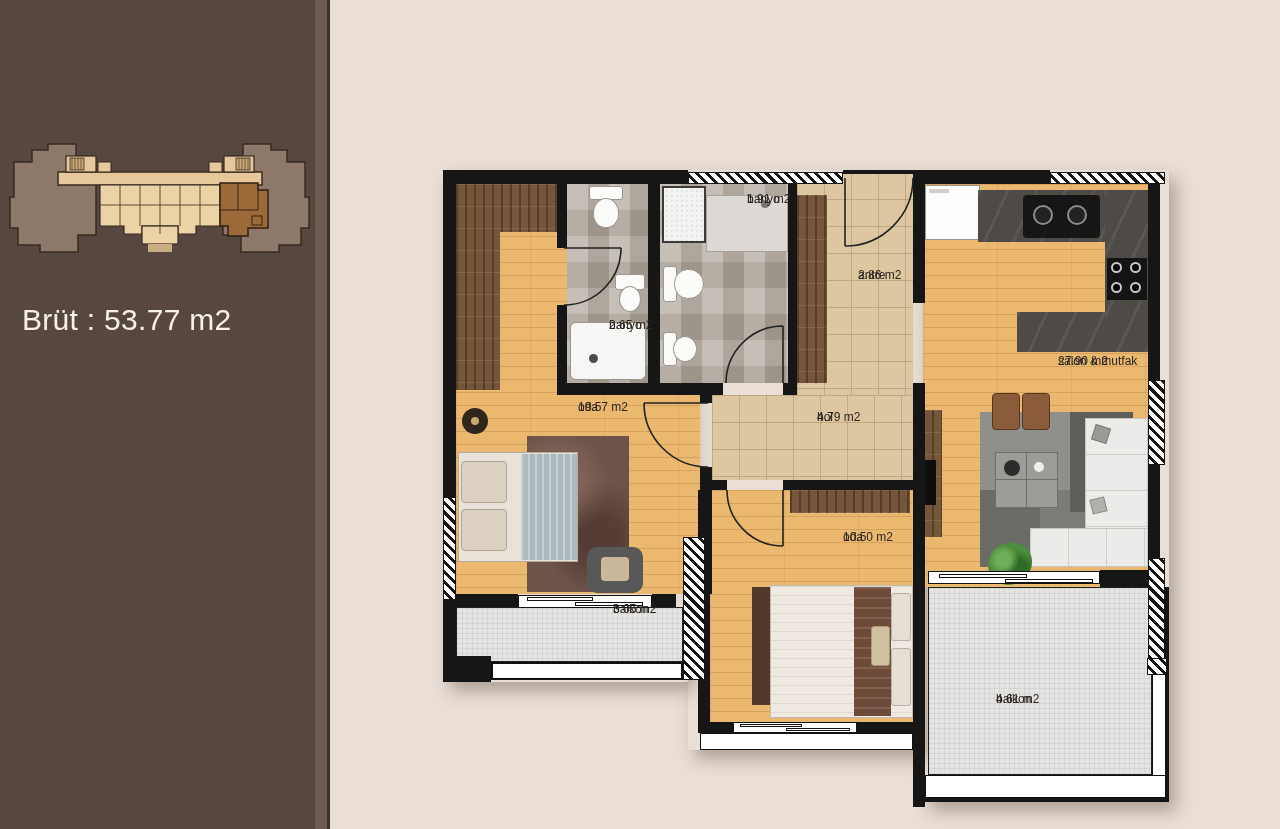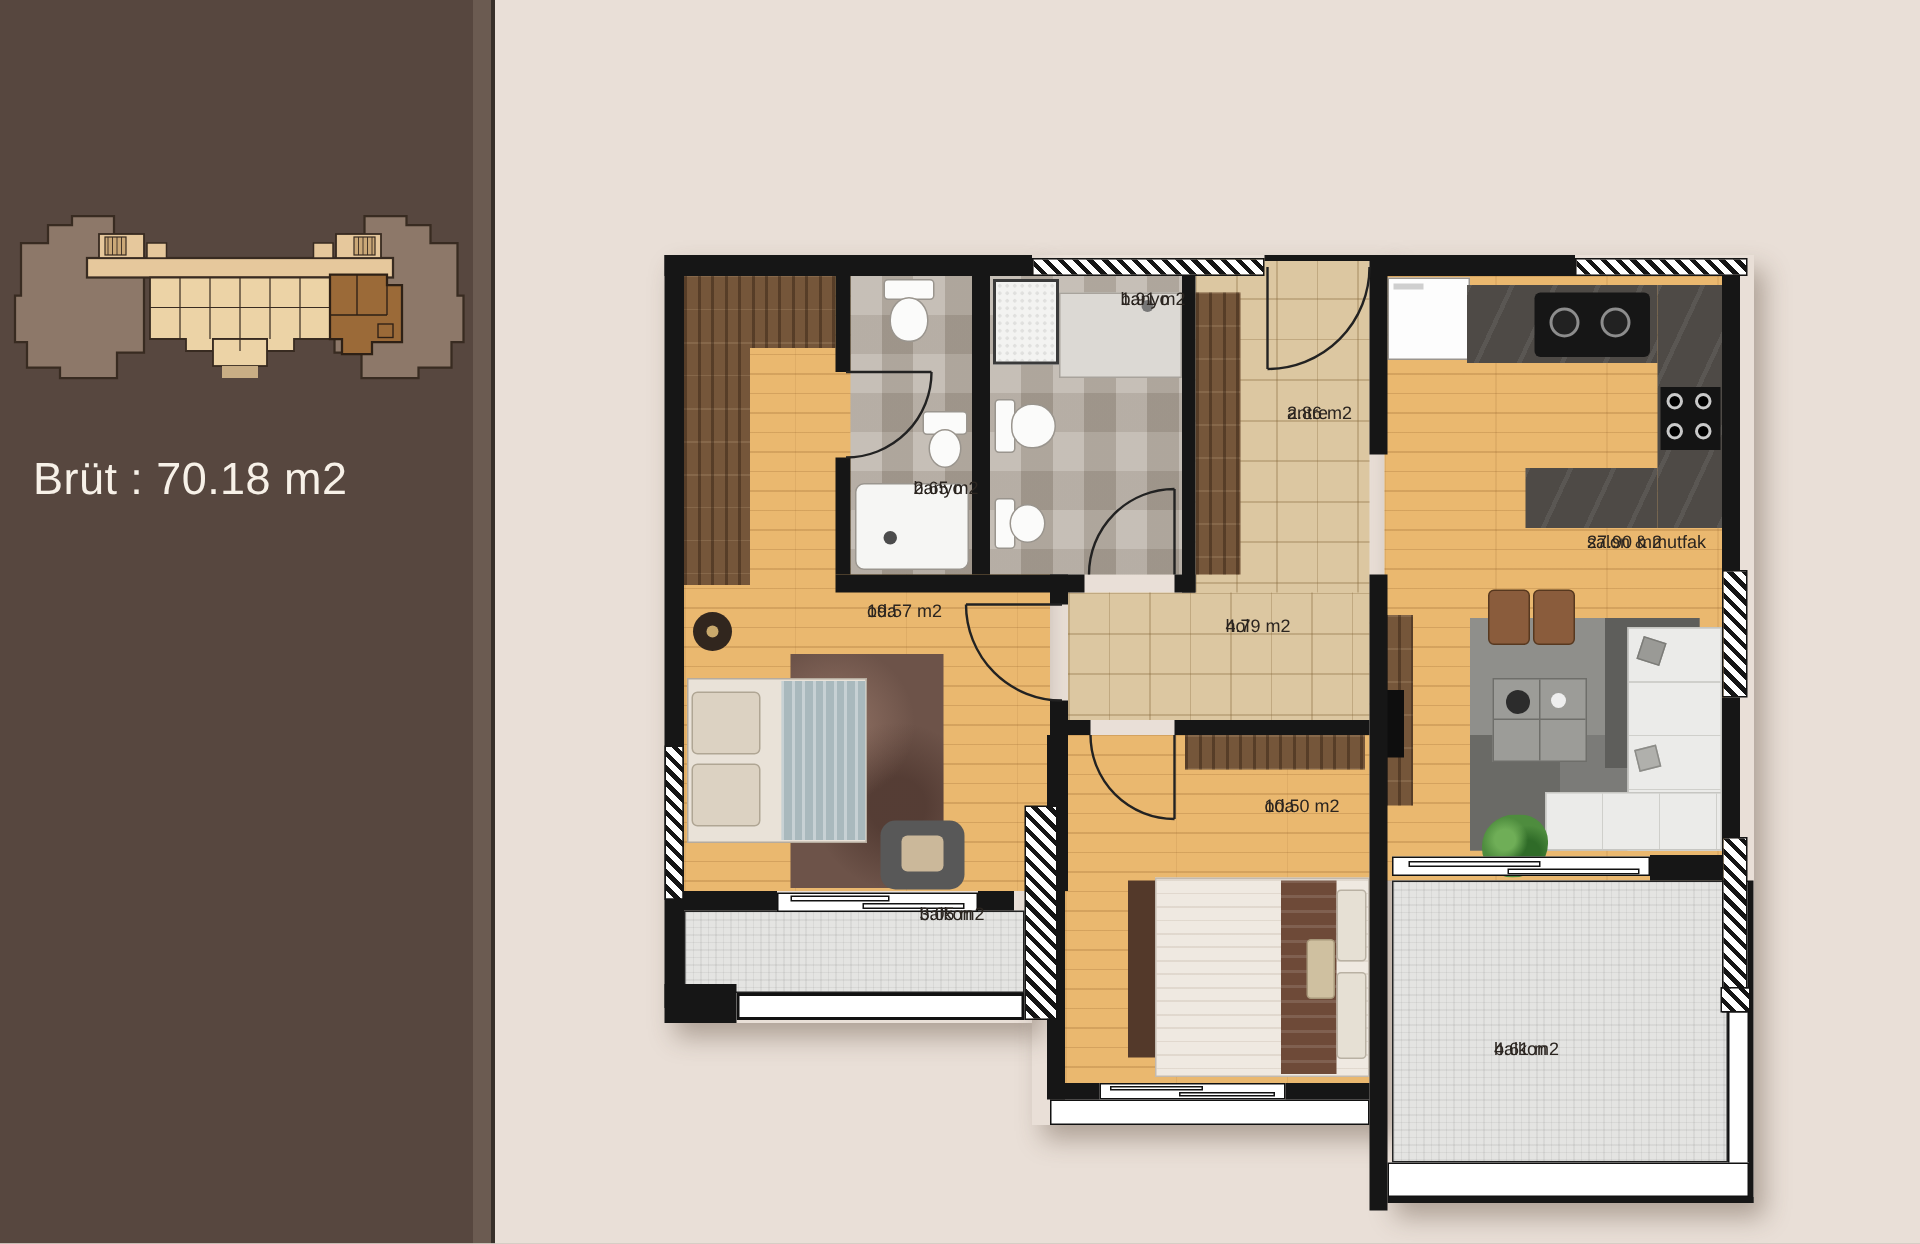--- a/index.html
+++ b/index.html
@@ -74,21 +74,21 @@
       <rect x="142" y="96" width="36" height="18" fill="#ecd3a6" stroke="#382b21" stroke-width="1.2"></rect>
       <rect x="148" y="114" width="24" height="8" fill="#c9ae85"></rect>
       <path d="M120,55 V96 M140,55 V96 M160,55 V104 M180,55 V96 M200,55 V96 M100,75 H220" stroke="#382b21" stroke-width="0.8" fill="none"></path>
 
       <path d="M220,53 L258,53 L258,60 L268,60 L268,98 L248,98 L248,106 L228,106 L228,96 L220,96 Z" fill="#9b6a38" stroke="#2e2015" stroke-width="1.5"></path>
       <path d="M238,53 V80 M220,80 H258 M258,60 V80" stroke="#2e2015" stroke-width="0.9" fill="none"></path>
       <rect x="252" y="86" width="10" height="9" fill="#9b6a38" stroke="#2e2015" stroke-width="0.9"></rect>
     </svg>
 
     <div class="areas">
-      <div>Brüt : 70.18 m2</div>
+      <div>Brüt : 53.77 m2</div>
     </div>
   </aside>
 
   <div class="plan">
 
     <div class="shadowbase" style="left:0;top:2px;width:245px;height:512px;"></div>
     <div class="shadowbase" style="left:245px;top:2px;width:235px;height:580px;"></div>
     <div class="shadowbase" style="left:480px;top:2px;width:246px;height:632px;"></div>
 
     <div class="wood" style="left:13px;top:16px;width:244px;height:410px;"></div>

